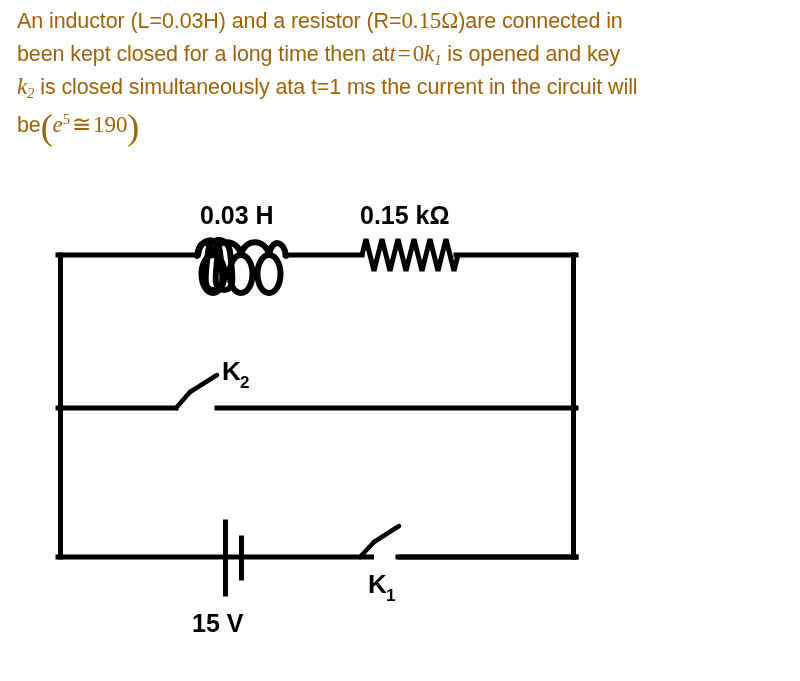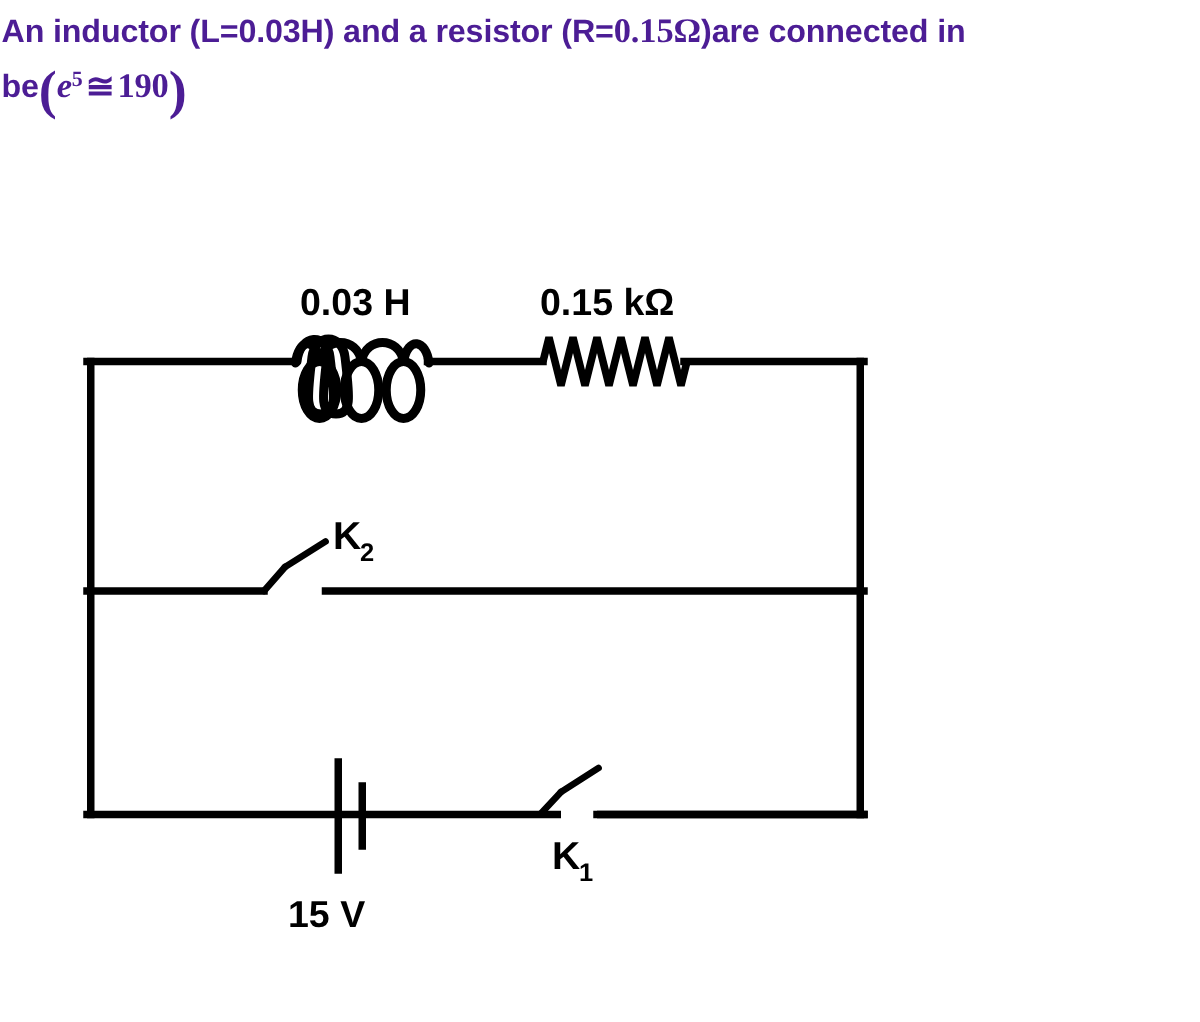--- a/index.html
+++ b/index.html
@@ -12,29 +12,28 @@
     height: 681px;
     position: relative;
     overflow: hidden;
     font-family: "Liberation Sans", sans-serif;
     color: #000000;
   }
 
   
   #question {
     position: absolute;
-    left: 1px;
+    left: 17px;
     top: 4px;
     width: 784px;
     font-size: 21.5px;
     line-height: 33px;
-    color: #4c1d95;
+    color: #a16207;
     font-family: "Liberation Sans", sans-serif;
     letter-spacing: -0.1px;
-    font-weight: bold;
   }
   #question .ln {
     white-space: nowrap;
     height: 33px;
   }
   
   .mth {
     font-family: "Liberation Serif", serif;
     font-style: italic;
     font-size: 23px;
@@ -67,21 +66,21 @@
     font-family: "Liberation Serif", serif;
     font-style: normal;
     font-size: 23px;
     padding: 0 2px;
   }
 
   
   #circuit {
     position: absolute;
     left: 0;
-    top: 172px;
+    top: 186px;
     width: 800px;
     height: 495px;
   }
   #circuit svg {
     display: block;
   }
   .cw {            
     stroke: #000;
     stroke-width: 5;
     fill: none;
@@ -124,20 +123,22 @@
     font-weight: bold;
     font-size: 17px;
     fill: #000;
   }
 </style>
 </head>
 <body>
 
 <div id="question">
   <div class="ln">An inductor (L=0.03H) and a resistor (R=<span class="mth-up">0.15</span><span class="mth-up">Ω</span>)are connected in</div>
+  <div class="ln">been kept closed for a long time then at<span class="mth">t</span><span class="op">=</span><span class="mth-up">0</span><span class="mth">k</span><span class="sub">1</span> is opened and key</div>
+  <div class="ln"><span class="mth">k</span><span class="sub">2</span> is closed simultaneously ata t=1 ms the current in the circuit will</div>
   <div class="ln">be<span class="bigparen">(</span><span class="mth">e</span><span class="sup">5</span><span class="op">≅</span><span class="mth-up">190</span><span class="bigparen">)</span></div>
 </div>
 
 <div id="circuit">
 <svg width="800" height="495" viewBox="0 0 800 495" xmlns="http://www.w3.org/2000/svg">
 
   <path class="cw" d="M 60.5 69 L 60.5 371"></path>
 
   <path class="cw" d="M 573.5 69 L 573.5 371"></path>
 

